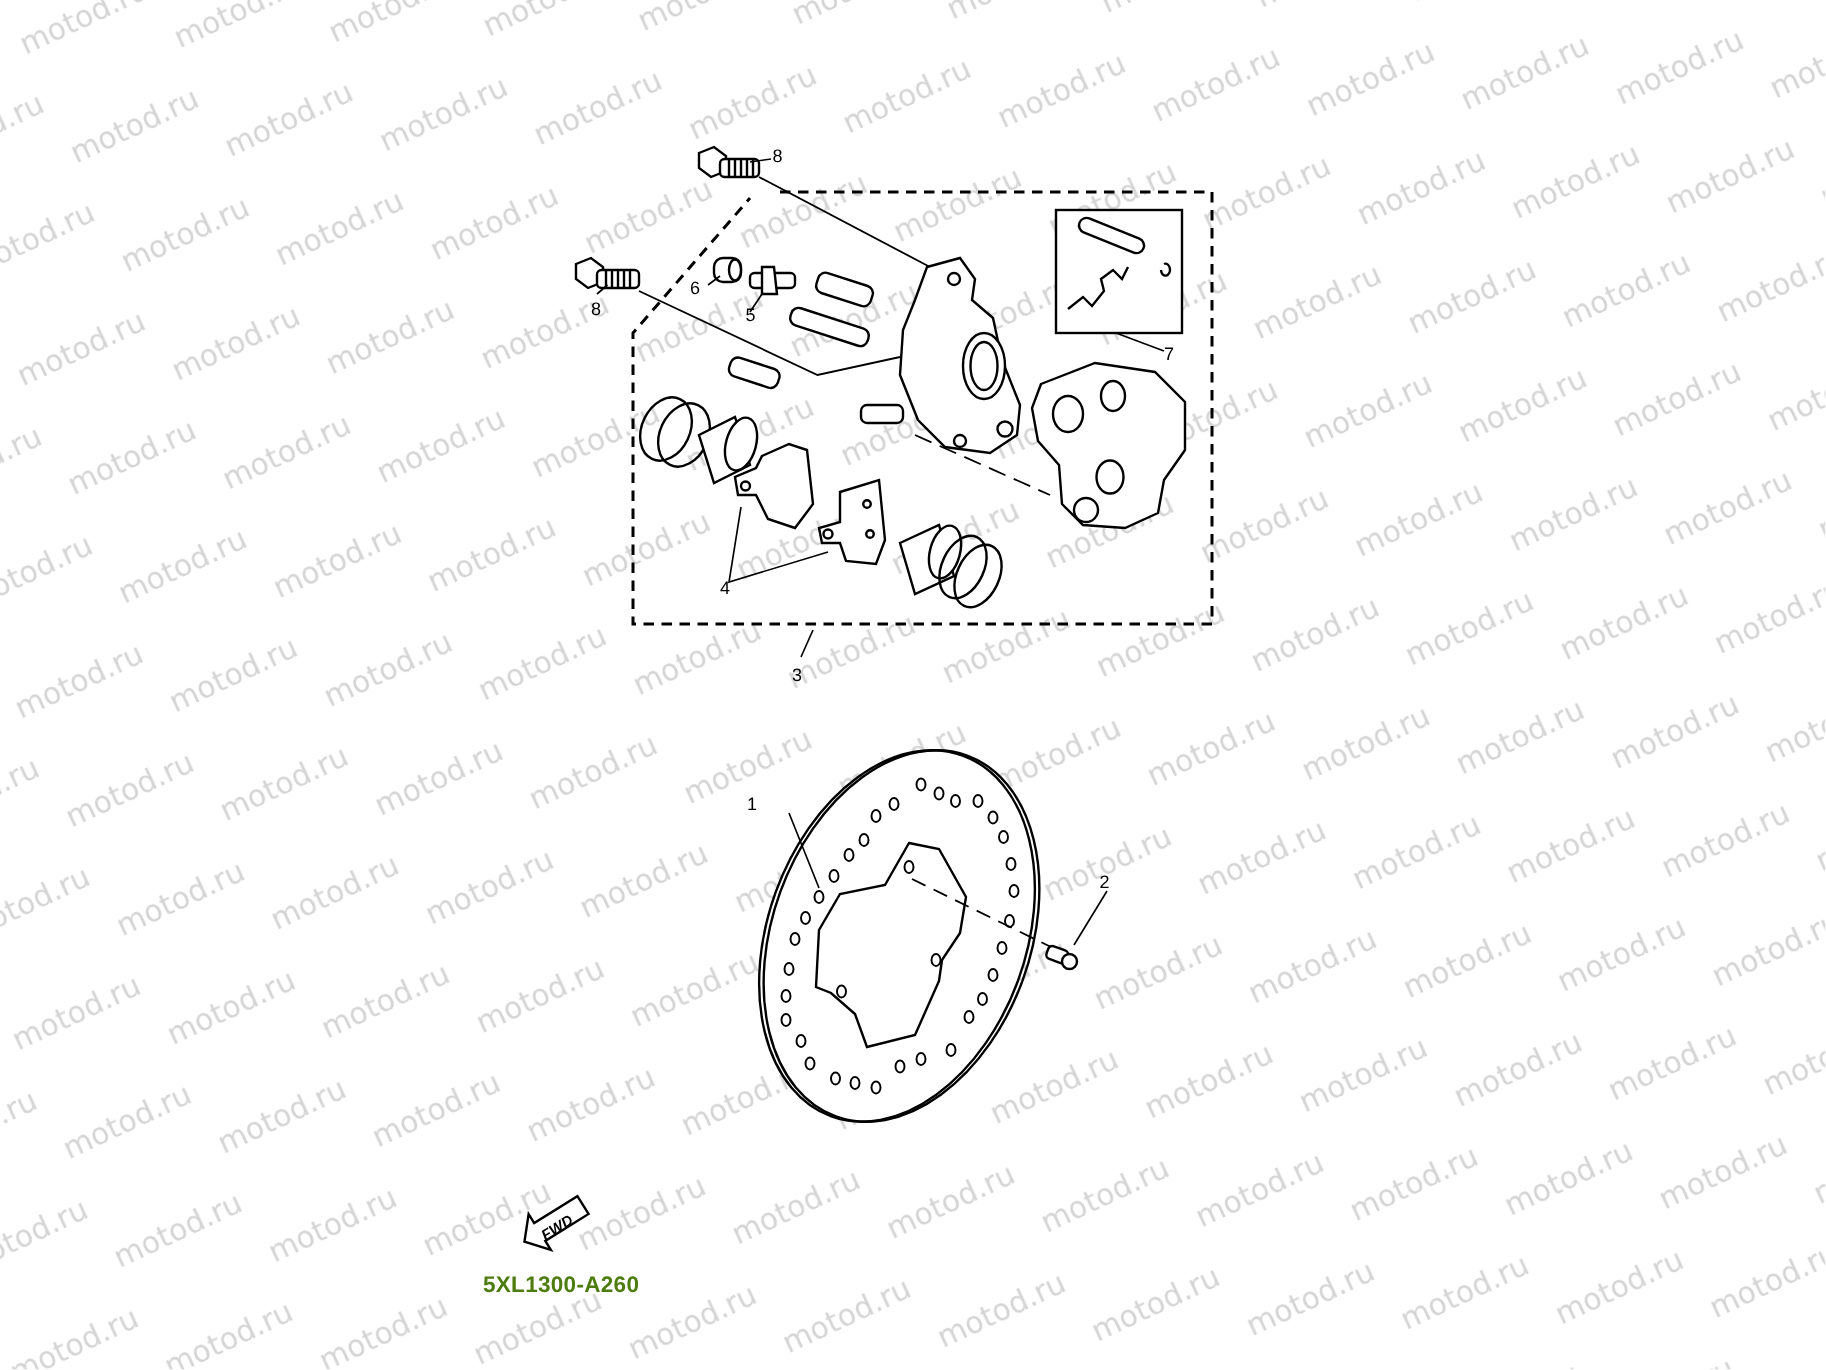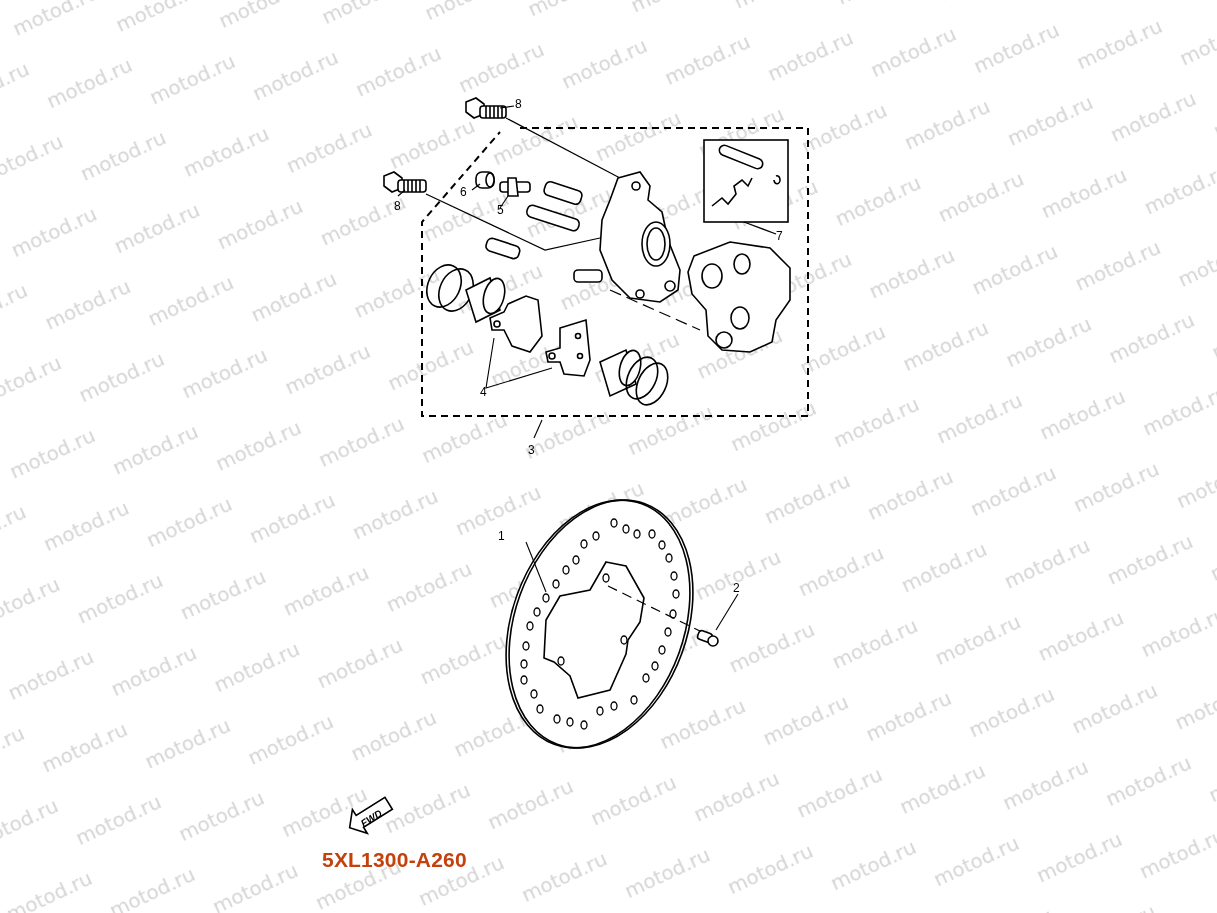--- a/index.html
+++ b/index.html
@@ -1,19 +1,19 @@
 <!DOCTYPE html>
 <html><head>
 <meta charset="utf-8">
 <style>
   html, body { margin:0; padding:0; background:#ffffff; }
   body { width:1217px; height:913px; position:relative; overflow:hidden; font-family:"Liberation Sans", sans-serif; }
   #watermark { position:absolute; left:0; top:0; width:1217px; height:913px; pointer-events:none; }
   #diagram { position:absolute; left:0; top:0; width:1217px; height:913px; }
-  .code-label { position:absolute; left:322px; top:848px; font-family:"Liberation Sans", sans-serif; font-weight:bold; font-size:21px; color:#c2410c; letter-spacing:0.2px; }
+  .code-label { position:absolute; left:322px; top:848px; font-family:"Liberation Sans", sans-serif; font-weight:bold; font-size:15px; color:#4d7c0f; letter-spacing:0.2px; }
   .callout { font-family:"Liberation Sans", sans-serif; font-size:12px; fill:#000; }
 </style>
 </head>
 <body>
 
 <svg id="watermark" viewBox="0 0 1217 913">
   <defs>
     <pattern id="wm" patternUnits="userSpaceOnUse" width="190" height="80" patternTransform="rotate(-25)">
       <text x="0" y="40" font-family="DejaVu Sans, sans-serif" font-size="20" fill="#d4d4d4">motod.ru</text>
       <text x="95" y="80" font-family="DejaVu Sans, sans-serif" font-size="20" fill="#d4d4d4">motod.ru</text>

